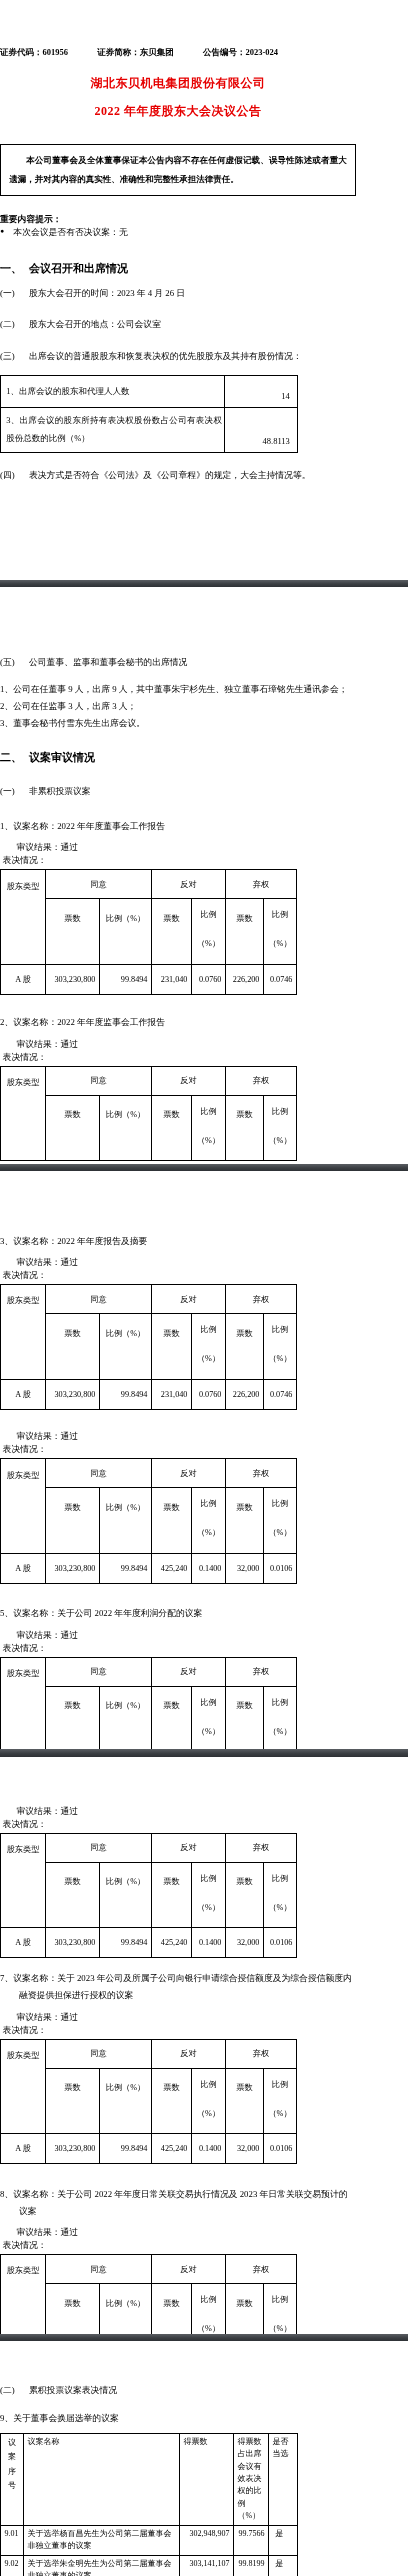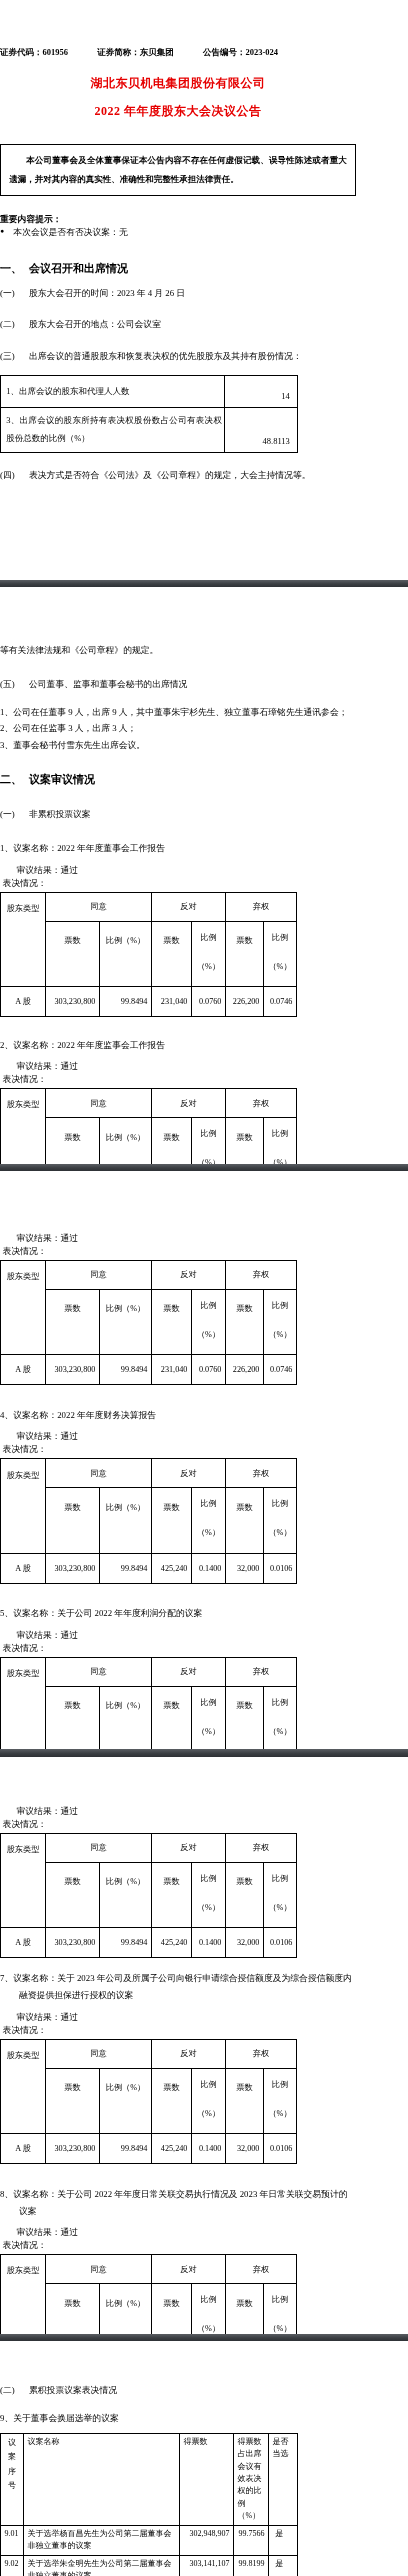--- a/index.html
+++ b/index.html
@@ -100,21 +100,20 @@
       </tbody>
   </table>
   <p class="item m34">
     <span class="ino">(四)</span><span>表决方式是否符合《公司法》及《公司章程》的规定，大会主持情况等。</span>
   </p>
 
 </div>
 <div class="pagebar"></div>
 
 <div class="page p2">
-  <p class="para">等有关法律法规和《公司章程》的规定。</p>
   <p class="item m34">
     <span class="ino">(五)</span><span>公司董事、监事和董事会秘书的出席情况</span>
   </p>
   <div class="list m28">
 
   <p>1、公司在任董事 9 人，出席 9 人，其中董事朱宇杉先生、独立董事石璋铭先生通讯参会；</p>
       <p>2、公司在任监事 3 人，出席 3 人；</p>
       <p>3、董事会秘书付雪东先生出席会议。</p>
     </div>
   <p class="sec-h m38">
@@ -203,20 +202,21 @@
 
     </tbody>
   </table>
 </div>
   </div>
 </div>
 <div class="pagebar"></div>
 
 <div class="page p3">
   <div class="m24">
+    <p class="prop-title">3、议案名称：2022 年年度报告及摘要</p>
     <p class="result">审议结果：通过</p>
     <p class="votelabel">表决情况：</p>
     <div>
   <table class="vt">
     <colgroup>
       <col style="width:45px">
             <col style="width:54px">
             <col style="width:52px">
       <col style="width:40px">
             <col style="width:34px">
@@ -247,21 +247,20 @@
         <td class="num">231,040</td>
         <td class="num">0.0760</td>
         <td class="num">226,200</td>
         <td class="num">0.0746</td>
       </tr>
     </tbody>
   </table>
 </div>
   </div>
   <div class="m42">
-    <p class="prop-title">4、议案名称：2022 年年度财务决算报告</p>
     <p class="result">审议结果：通过</p>
     <p class="votelabel">表决情况：</p>
     <div>
   <table class="vt">
     <colgroup>
       <col style="width:45px">
             <col style="width:54px">
             <col style="width:52px">
       <col style="width:40px">
             <col style="width:34px">

